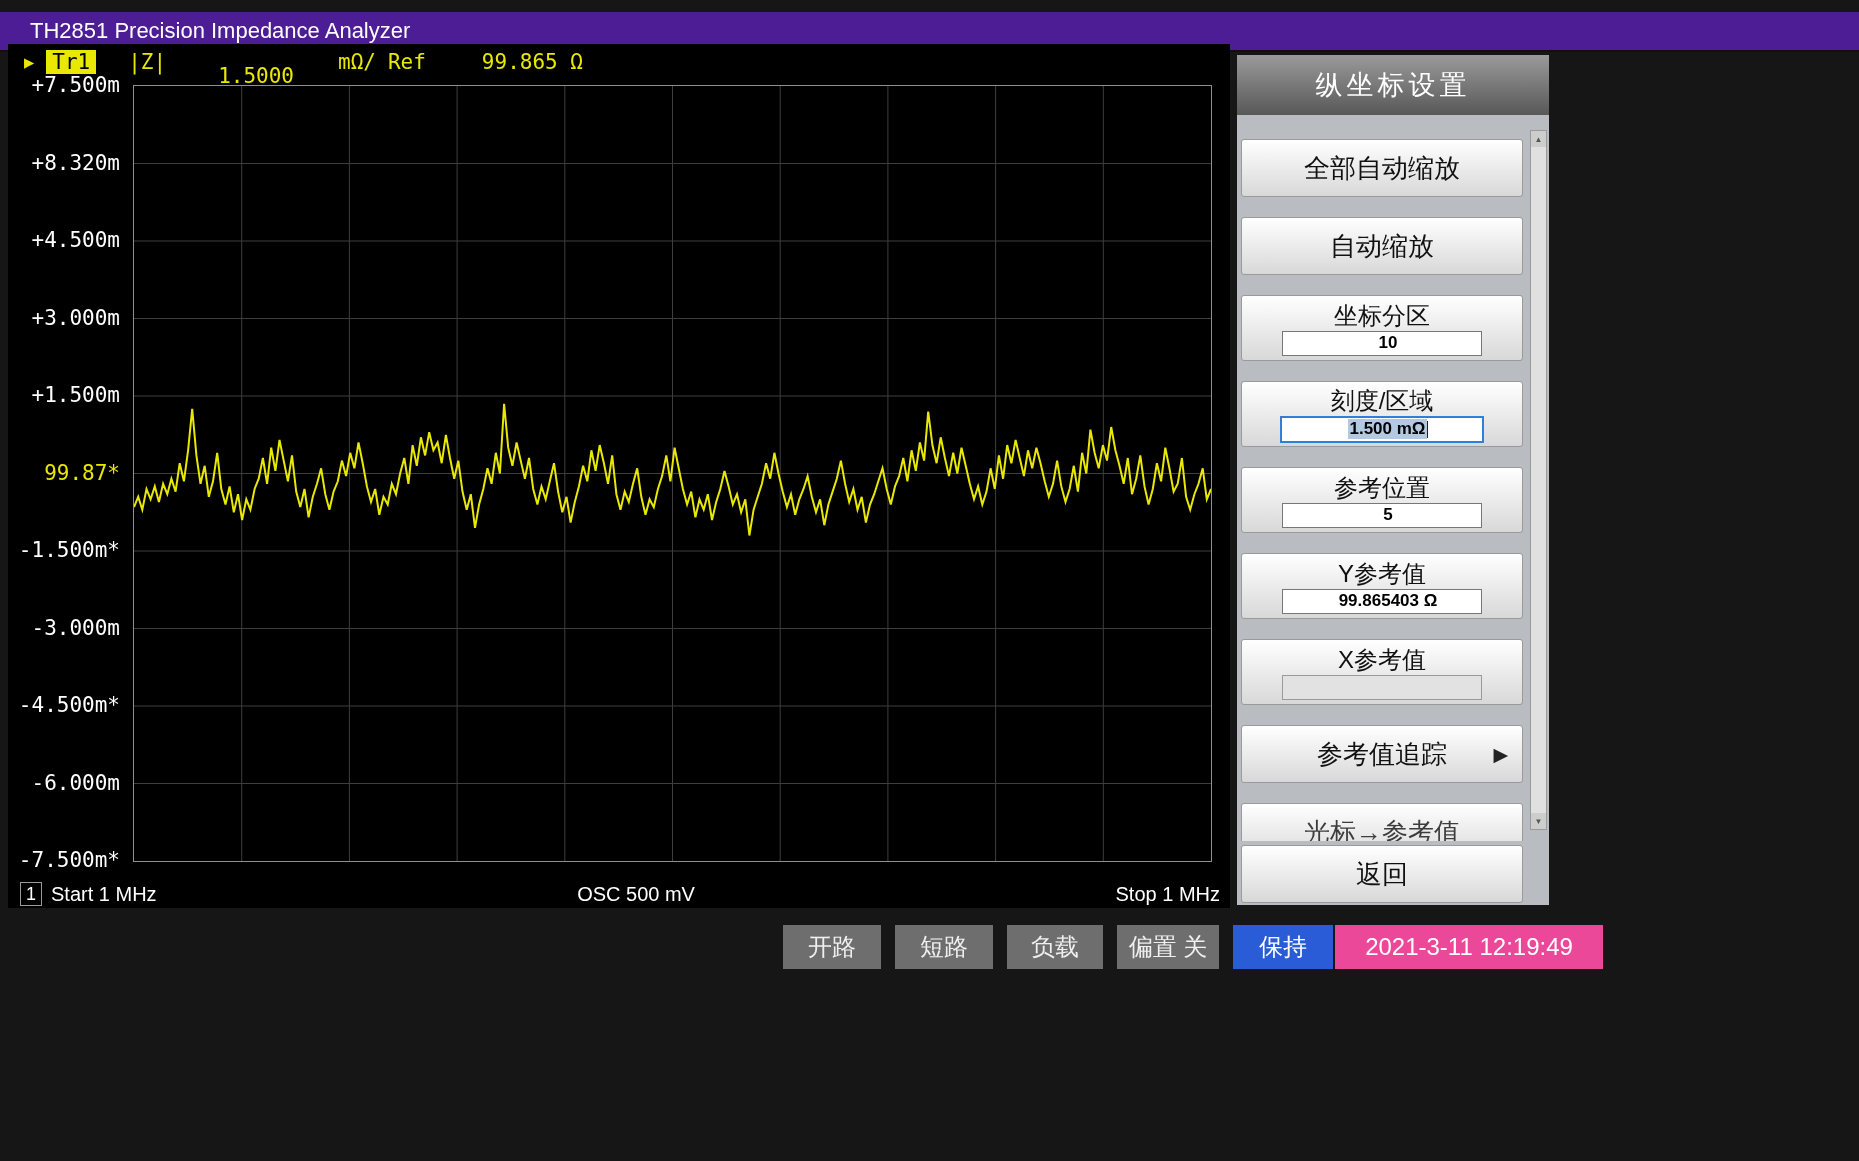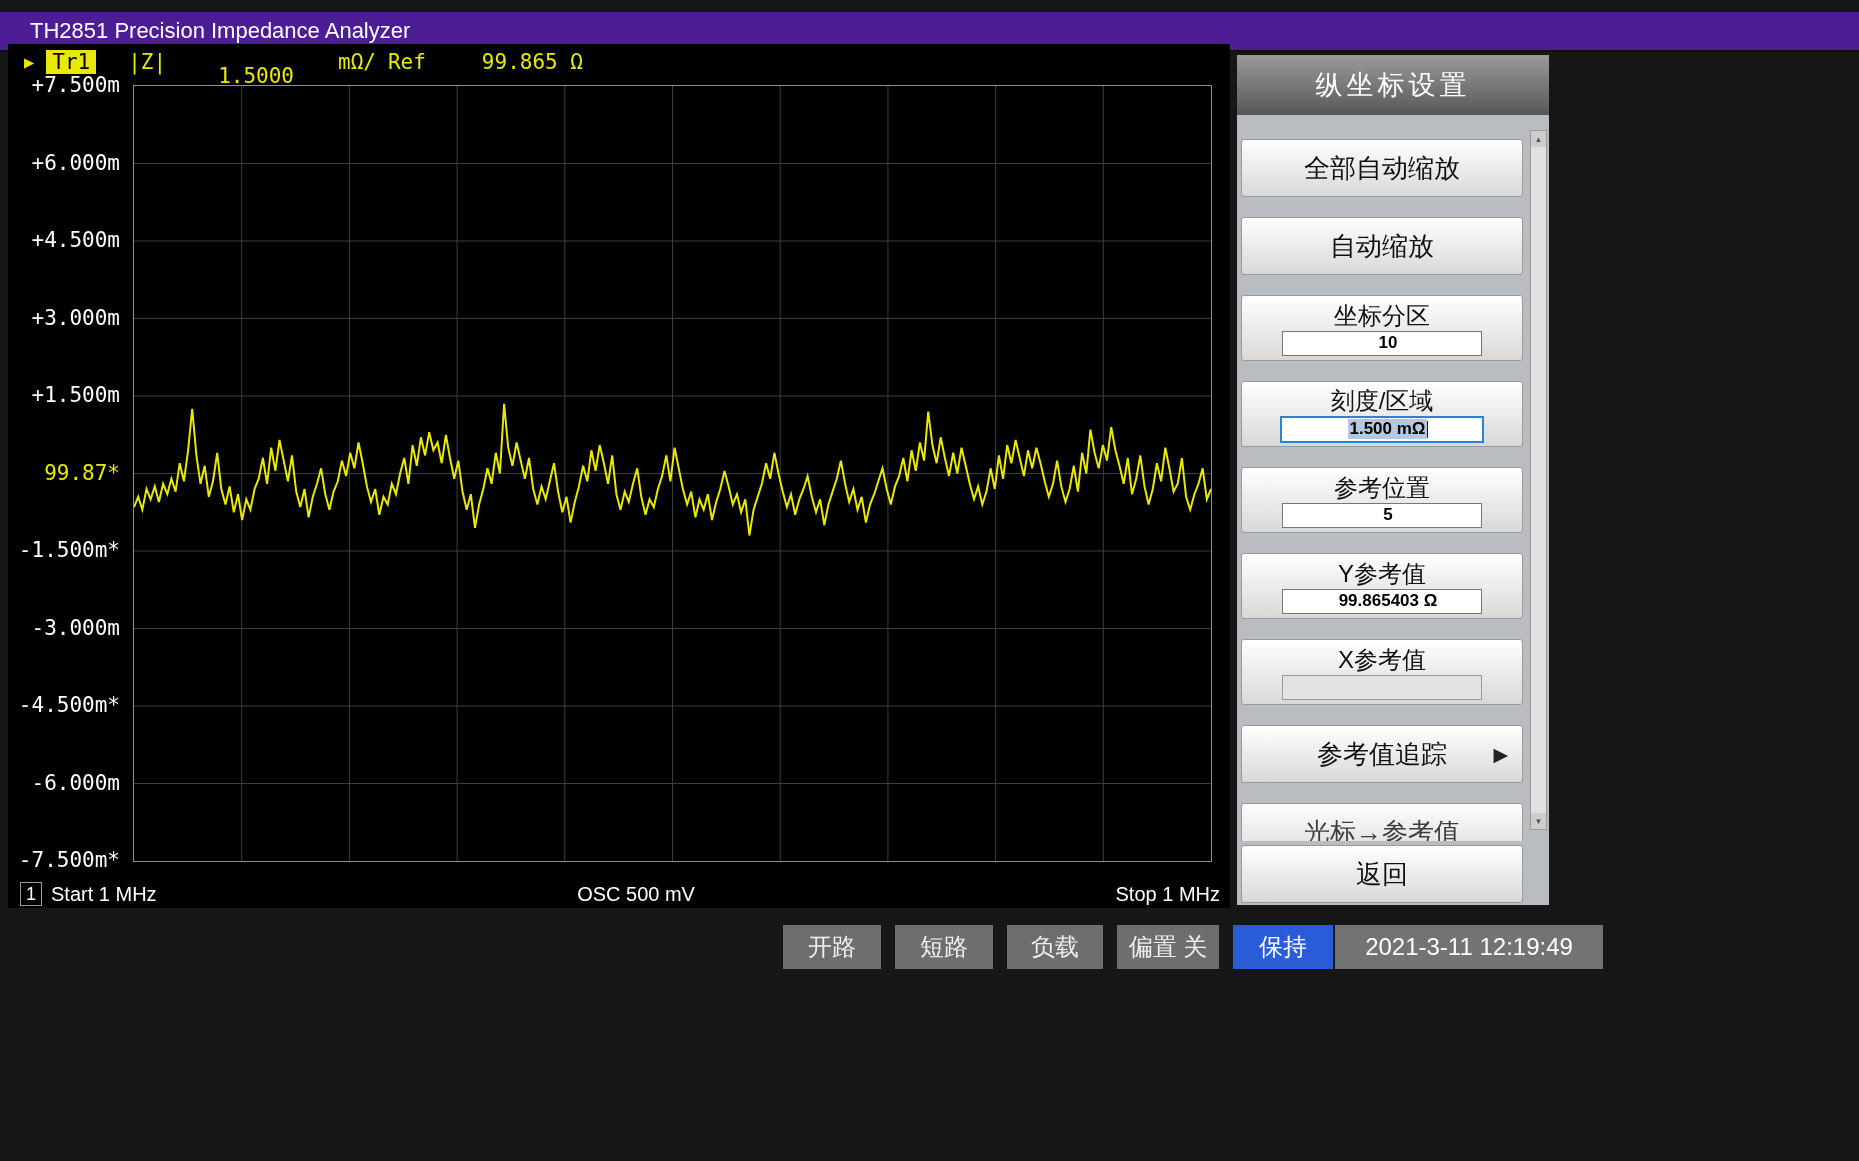--- a/index.html
+++ b/index.html
@@ -56,21 +56,21 @@
   .sb-arrow{position:absolute;left:0;width:15px;height:16px;background:#cdcdcd;color:#555;
             font-size:8px;display:flex;align-items:center;justify-content:center;}
   .sb-arrow.up{top:0;}
   .sb-arrow.down{bottom:0;}
   
   .bottombar{position:absolute;left:783px;top:925px;height:44px;display:flex;gap:2px;}
   .bb-group{display:flex;gap:14px;}
   .bbtn{height:44px;background:#6e6e6e;color:#efefef;font-size:24px;display:flex;
         align-items:center;justify-content:center;white-space:nowrap;}
   .bbtn.active{background:#2b5cd8;color:#fff;}
-  .datebox{width:268px;height:44px;background:#737373;color:#fff;font-size:24px;display:flex;
+  .datebox{width:268px;height:44px;background:#ec4899;color:#fff;font-size:24px;display:flex;
            align-items:center;justify-content:center;}
 </style>
 </head>
 <body>
 
 <div class="root">
 
   <div class="titlebar">
     <span>TH2851 Precision Impedance Analyzer</span>
   </div>
@@ -81,21 +81,21 @@
       <span class="tr1">Tr1</span>
       <span class="th-param">|Z|</span>
       <span class="th-scale">1.5000</span>
       <span class="th-unit">mΩ/</span>
       <span class="th-ref">Ref</span>
       <span>99.865 Ω</span>
     </div>
 
     <div class="y-labels" id="y-labels">
         <div class="ylab" style="top: -13px; color: rgb(255, 255, 255);">+7.500m</div>
-        <div class="ylab" style="top: 64.5px; color: rgb(255, 255, 255);">+6.000m</div>
+        <div class="ylab" style="top: 64.5px; color: rgb(255, 255, 255);">+8.320m</div>
         <div class="ylab" style="top: 142px; color: rgb(255, 255, 255);">+4.500m</div>
         <div class="ylab" style="top: 219.5px; color: rgb(255, 255, 255);">+3.000m</div>
         <div class="ylab" style="top: 297px; color: rgb(255, 255, 255);">+1.500m</div>
         <div class="ylab" style="top: 374.5px; color: rgb(232, 232, 0);">99.87*</div>
         <div class="ylab" style="top: 452px; color: rgb(255, 255, 255);">-1.500m*</div>
         <div class="ylab" style="top: 529.5px; color: rgb(255, 255, 255); margin-left: 17px;">-3.000m</div>
         <div class="ylab" style="top: 607px; color: rgb(255, 255, 255);">-4.500m*</div>
         <div class="ylab" style="top: 684.5px; color: rgb(255, 255, 255);">-6.000m</div>
         <div class="ylab" style="top: 762px; color: rgb(255, 255, 255);">-7.500m*</div>
       </div>

